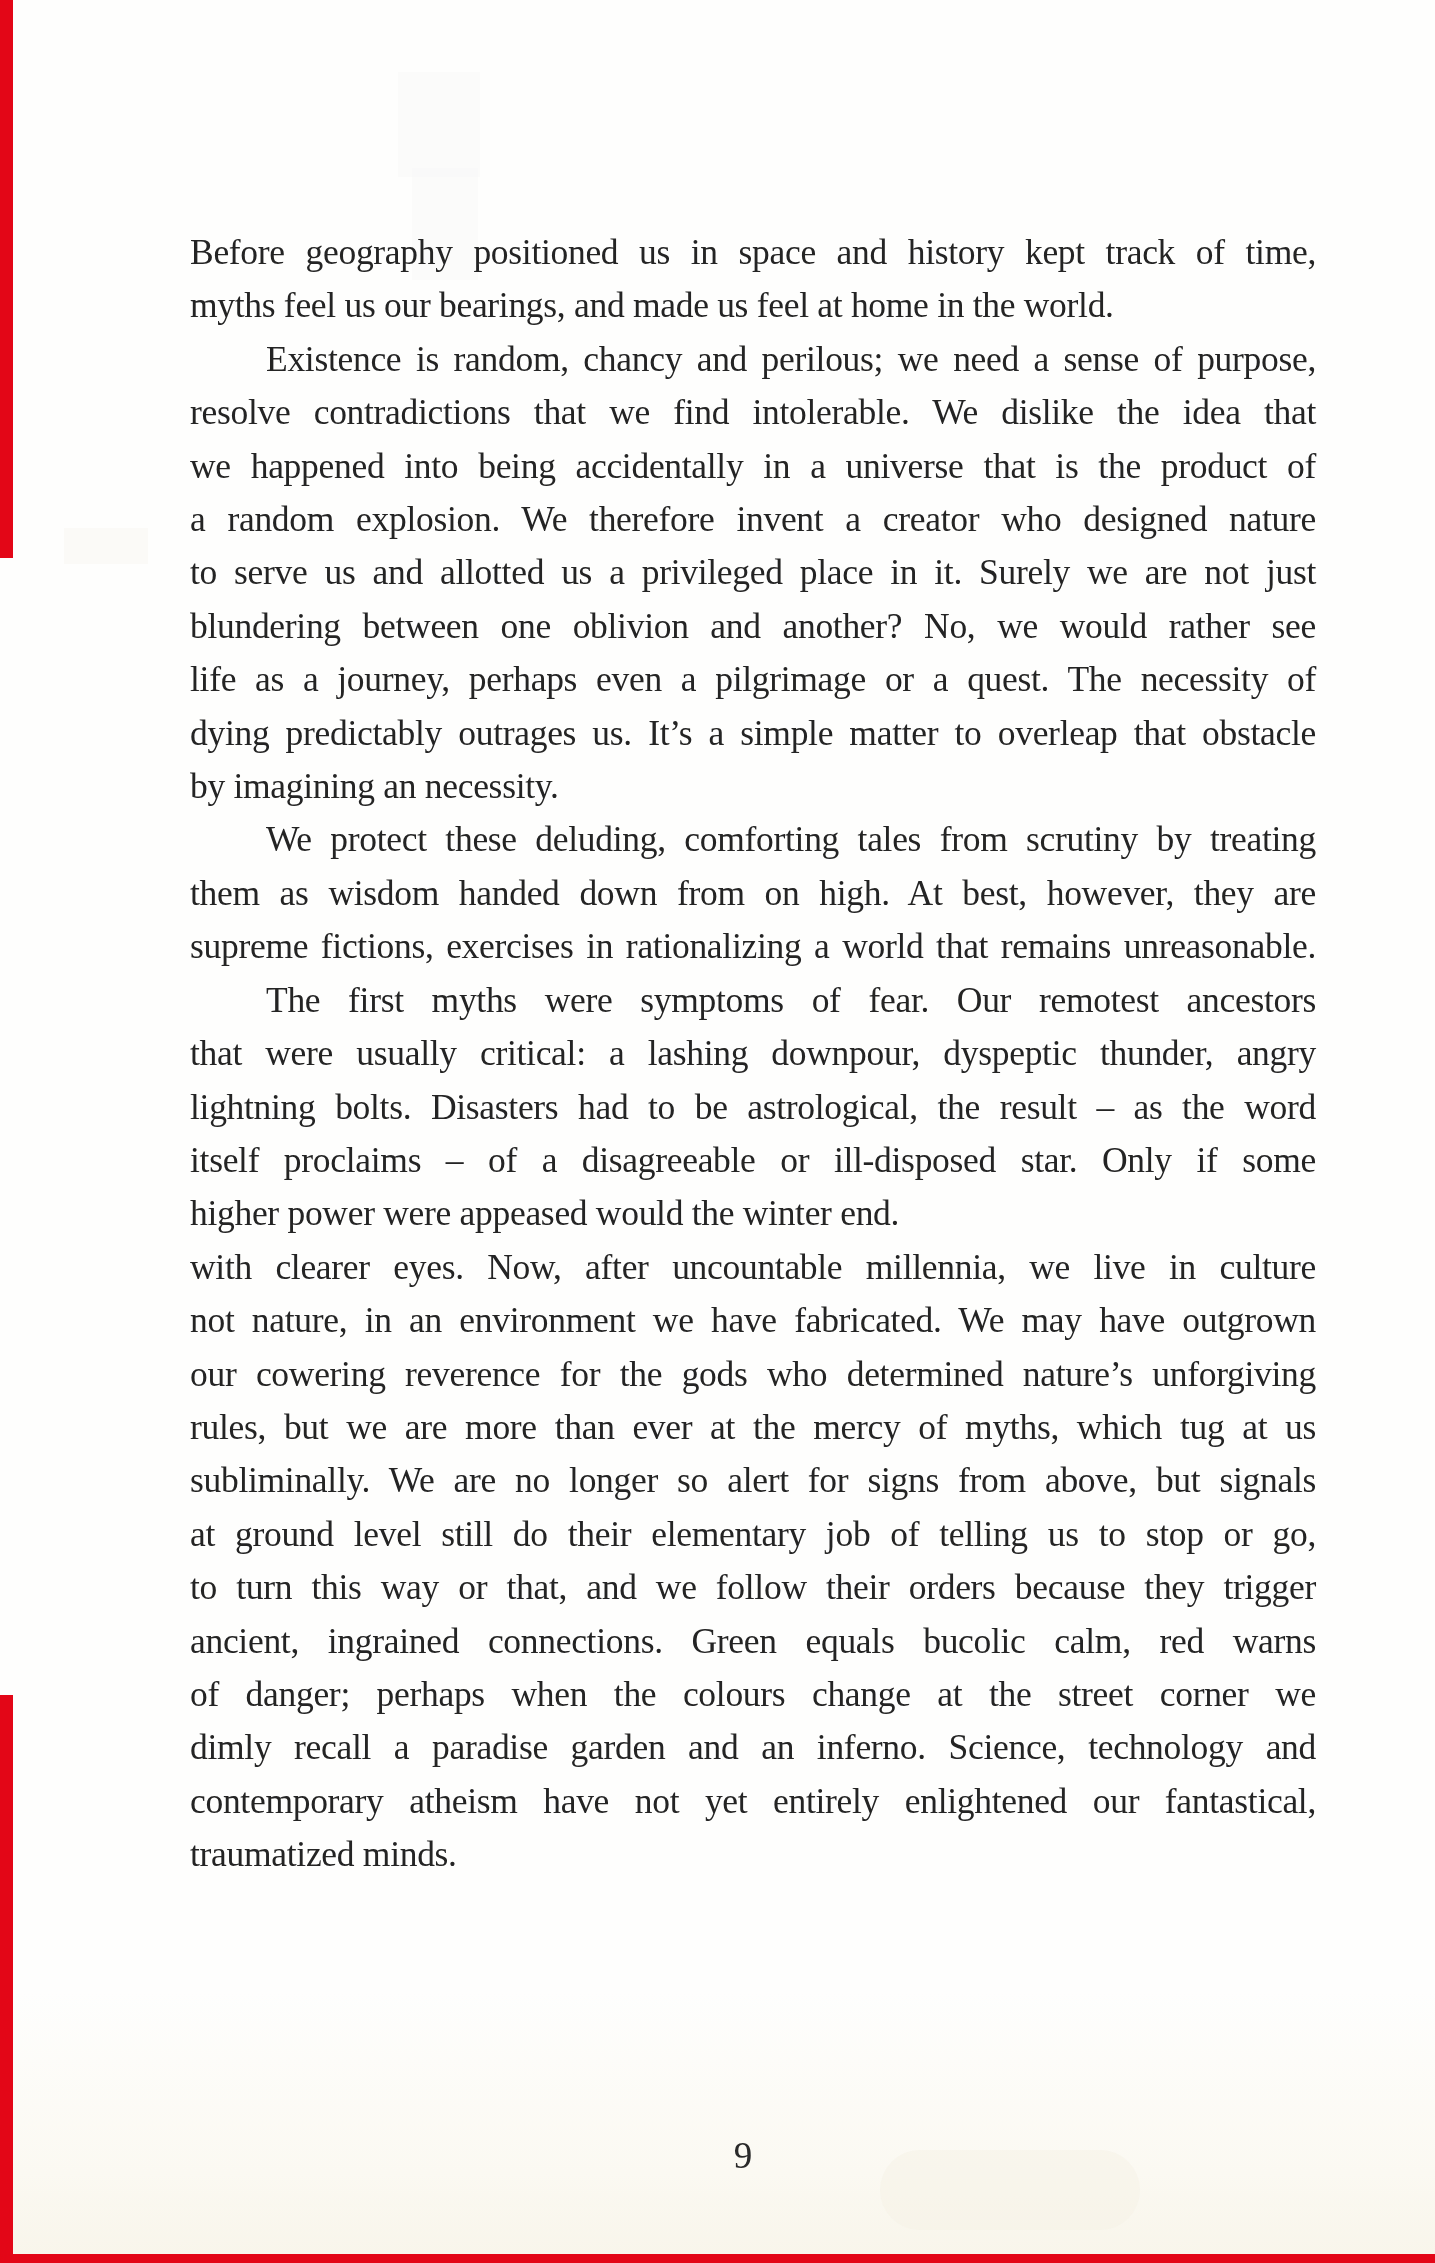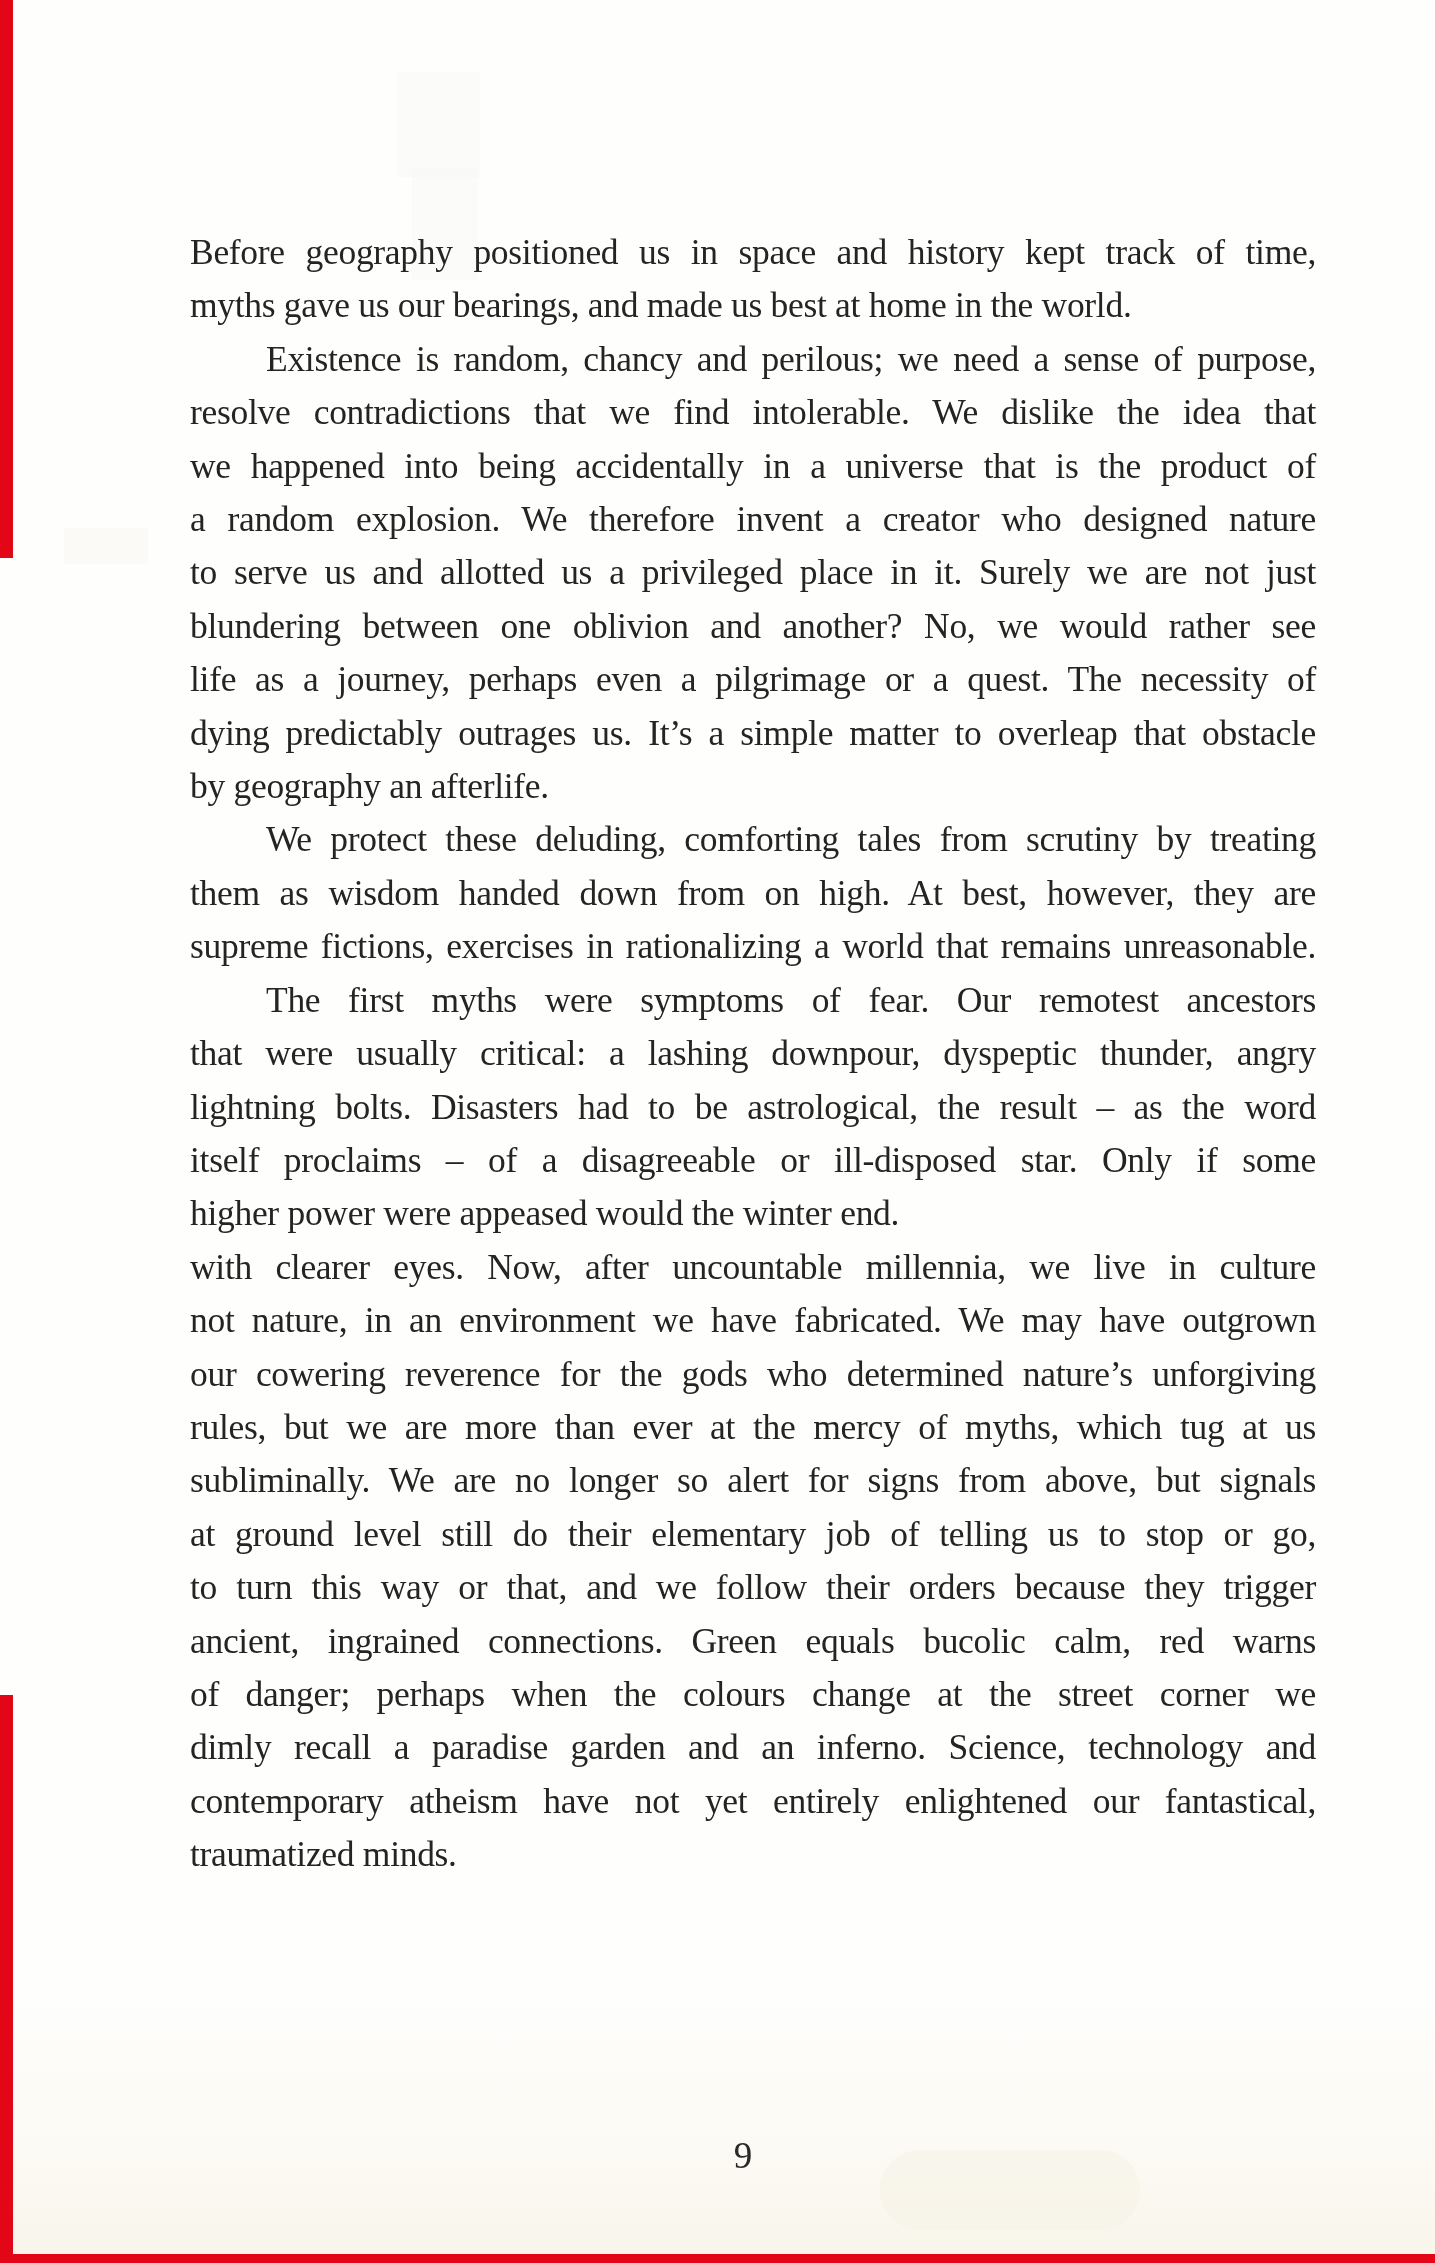--- a/index.html
+++ b/index.html
@@ -64,30 +64,30 @@
   <span class="red-edge red-left-bottom"></span>
   <span class="red-edge red-bottom"></span>
 
   <span class="smudge s1"></span>
   <span class="smudge s2"></span>
   <span class="smudge s3"></span>
   <span class="smudge s4"></span>
 
   <div class="textblock" id="textblock">
       <div class="line">Before geography positioned us in space and history kept track of time,</div>
-      <div class="line left">myths gave us our bearings, and made us best at home in the world.</div>
+      <div class="line left">myths feel us our bearings, and made us feel at home in the world.</div>
       <div class="line indent">Existence is random, chancy and perilous; we need a sense of purpose,</div>
       <div class="line">resolve contradictions that we find intolerable. We dislike the idea that</div>
       <div class="line">we happened into being accidentally in a universe that is the product of</div>
       <div class="line">a random explosion. We therefore invent a creator who designed nature</div>
       <div class="line">to serve us and allotted us a privileged place in it. Surely we are not just</div>
       <div class="line">blundering between one oblivion and another? No, we would rather see</div>
       <div class="line">life as a journey, perhaps even a pilgrimage or a quest. The necessity of</div>
       <div class="line">dying predictably outrages us. It’s a simple matter to overleap that obstacle</div>
-      <div class="line left">by geography an afterlife.</div>
+      <div class="line left">by imagining an necessity.</div>
       <div class="line indent">We protect these deluding, comforting tales from scrutiny by treating</div>
       <div class="line">them as wisdom handed down from on high. At best, however, they are</div>
       <div class="line">supreme fictions, exercises in rationalizing a world that remains unreasonable.</div>
       <div class="line indent">The first myths were symptoms of fear. Our remotest ancestors</div>
       <div class="line">that were usually critical: a lashing downpour, dyspeptic thunder, angry</div>
       <div class="line">lightning bolts. Disasters had to be astrological, the result – as the word</div>
       <div class="line">itself proclaims – of a disagreeable or ill-disposed star. Only if some</div>
       <div class="line left">higher power were appeased would the winter end.</div>
       <div class="line">with clearer eyes. Now, after uncountable millennia, we live in culture</div>
       <div class="line">not nature, in an environment we have fabricated. We may have outgrown</div>

